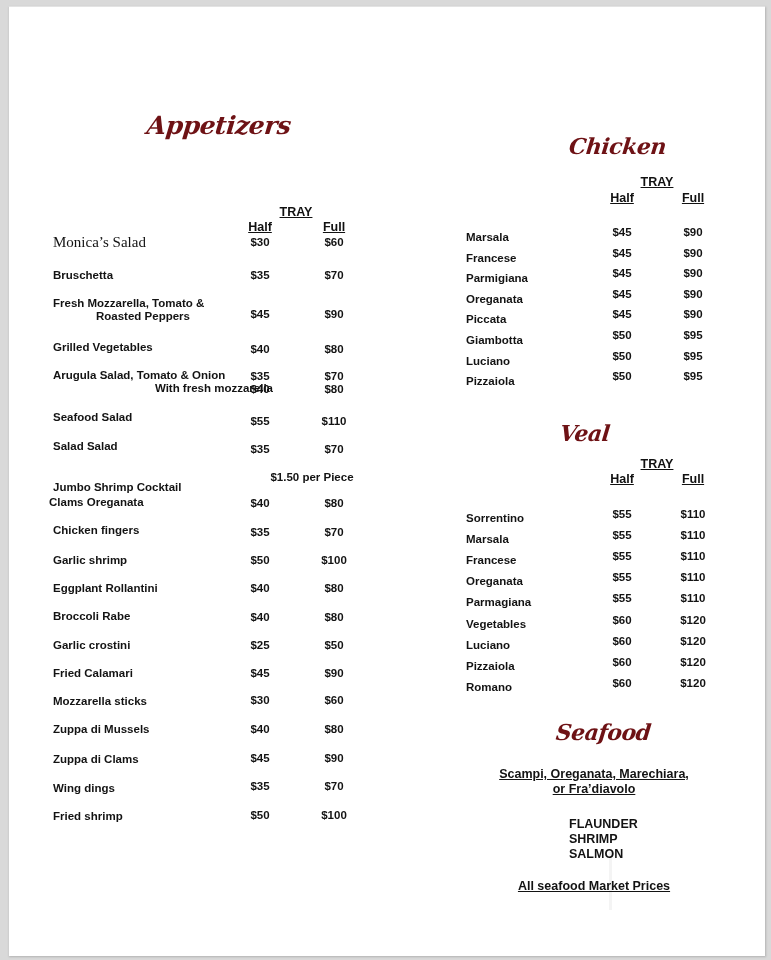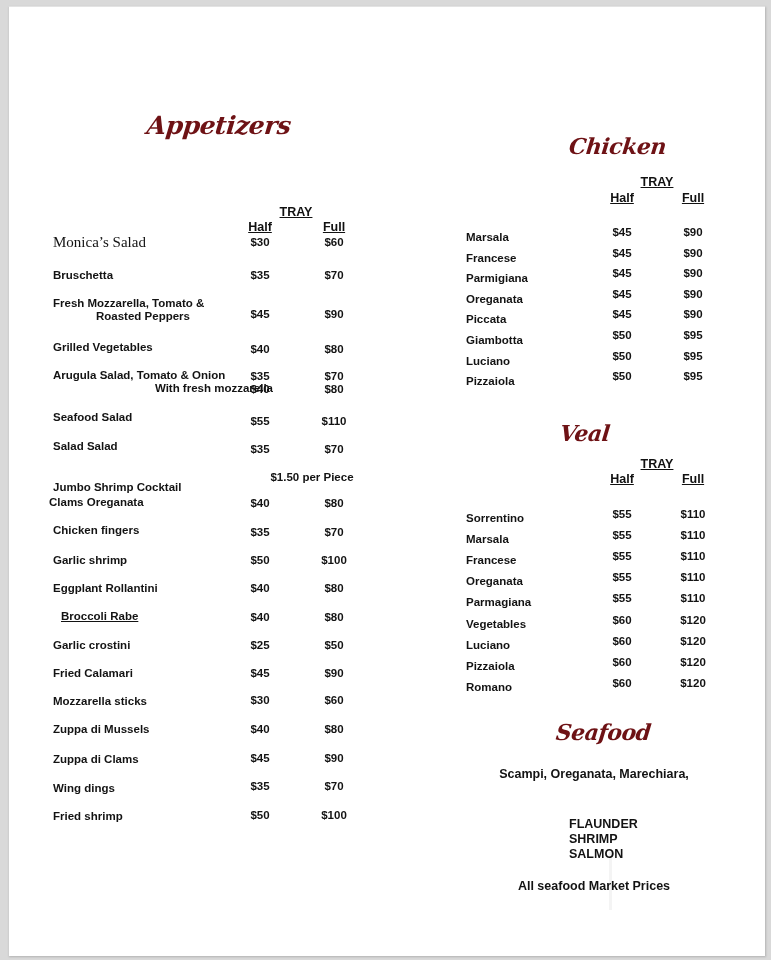--- a/index.html
+++ b/index.html
@@ -110,20 +110,21 @@
 
   
   .sf-line {
     position: absolute;
     font-size: 12.5px;
     font-weight: bold;
     color: #131313;
     text-align: center;
     width: 240px;
     white-space: nowrap;
+    text-decoration: underline;
   }
   .sf-line.u { text-decoration: underline; }
   .sf-fish {
     position: absolute;
     font-size: 12.5px;
     font-weight: bold;
     color: #131313;
     white-space: nowrap;
   }
 </style>
@@ -173,21 +174,21 @@
       <div class="price" style="left:302px; top:490px;">$80</div>
       <div class="item-name" style="left:44px; top:517px;">Chicken fingers</div>
       <div class="price" style="left:228px; top:519px;">$35</div>
       <div class="price" style="left:302px; top:519px;">$70</div>
       <div class="item-name" style="left:44px; top:547px;">Garlic shrimp</div>
       <div class="price" style="left:228px; top:547px;">$50</div>
       <div class="price" style="left:302px; top:547px;">$100</div>
       <div class="item-name" style="left:44px; top:575px;">Eggplant Rollantini</div>
       <div class="price" style="left:228px; top:575px;">$40</div>
       <div class="price" style="left:302px; top:575px;">$80</div>
-      <div class="item-name" style="left:52px; top:603px;text-decoration:underline;">Broccoli Rabe</div>
+      <div class="item-name" style="left:44px; top:603px;">Broccoli Rabe</div>
       <div class="price" style="left:228px; top:604px;">$40</div>
       <div class="price" style="left:302px; top:604px;">$80</div>
       <div class="item-name" style="left:44px; top:632px;">Garlic crostini</div>
       <div class="price" style="left:228px; top:632px;">$25</div>
       <div class="price" style="left:302px; top:632px;">$50</div>
       <div class="item-name" style="left:44px; top:660px;">Fried Calamari</div>
       <div class="price" style="left:228px; top:660px;">$45</div>
       <div class="price" style="left:302px; top:660px;">$90</div>
       <div class="item-name" style="left:44px; top:688px;">Mozzarella sticks</div>
       <div class="price" style="left:228px; top:687px;">$30</div>
@@ -271,20 +272,21 @@
       <div class="price" style="left:590px; top:648.7px;">$60</div>
       <div class="price" style="left:661px; top:648.7px;">$120</div>
       <div class="item-name" style="left:457px; top:673.8px;">Romano</div>
       <div class="price" style="left:590px; top:669.8px;">$60</div>
       <div class="price" style="left:661px; top:669.8px;">$120</div>
     </div>
 
   <div class="script-head" style="position:absolute; left:547px; top:712px; font-size:22px;">Seafood</div>
 
   <div class="sf-line" style="left:465px; top:760px;">Scampi, Oreganata, Marechiara,</div>
+  <div class="sf-line" style="left:465px; top:775px;">or Fra’diavolo</div>
 
   <div id="sf-fish">
       <div class="sf-fish" style="left:560px; top:810px;">FLAUNDER</div>
       <div class="sf-fish" style="left:560px; top:825px;">SHRIMP</div>
       <div class="sf-fish" style="left:560px; top:840px;">SALMON</div>
     </div>
 
   <div class="sf-line" style="left:465px; top:872px;">All seafood Market Prices</div>
 
 </div>

